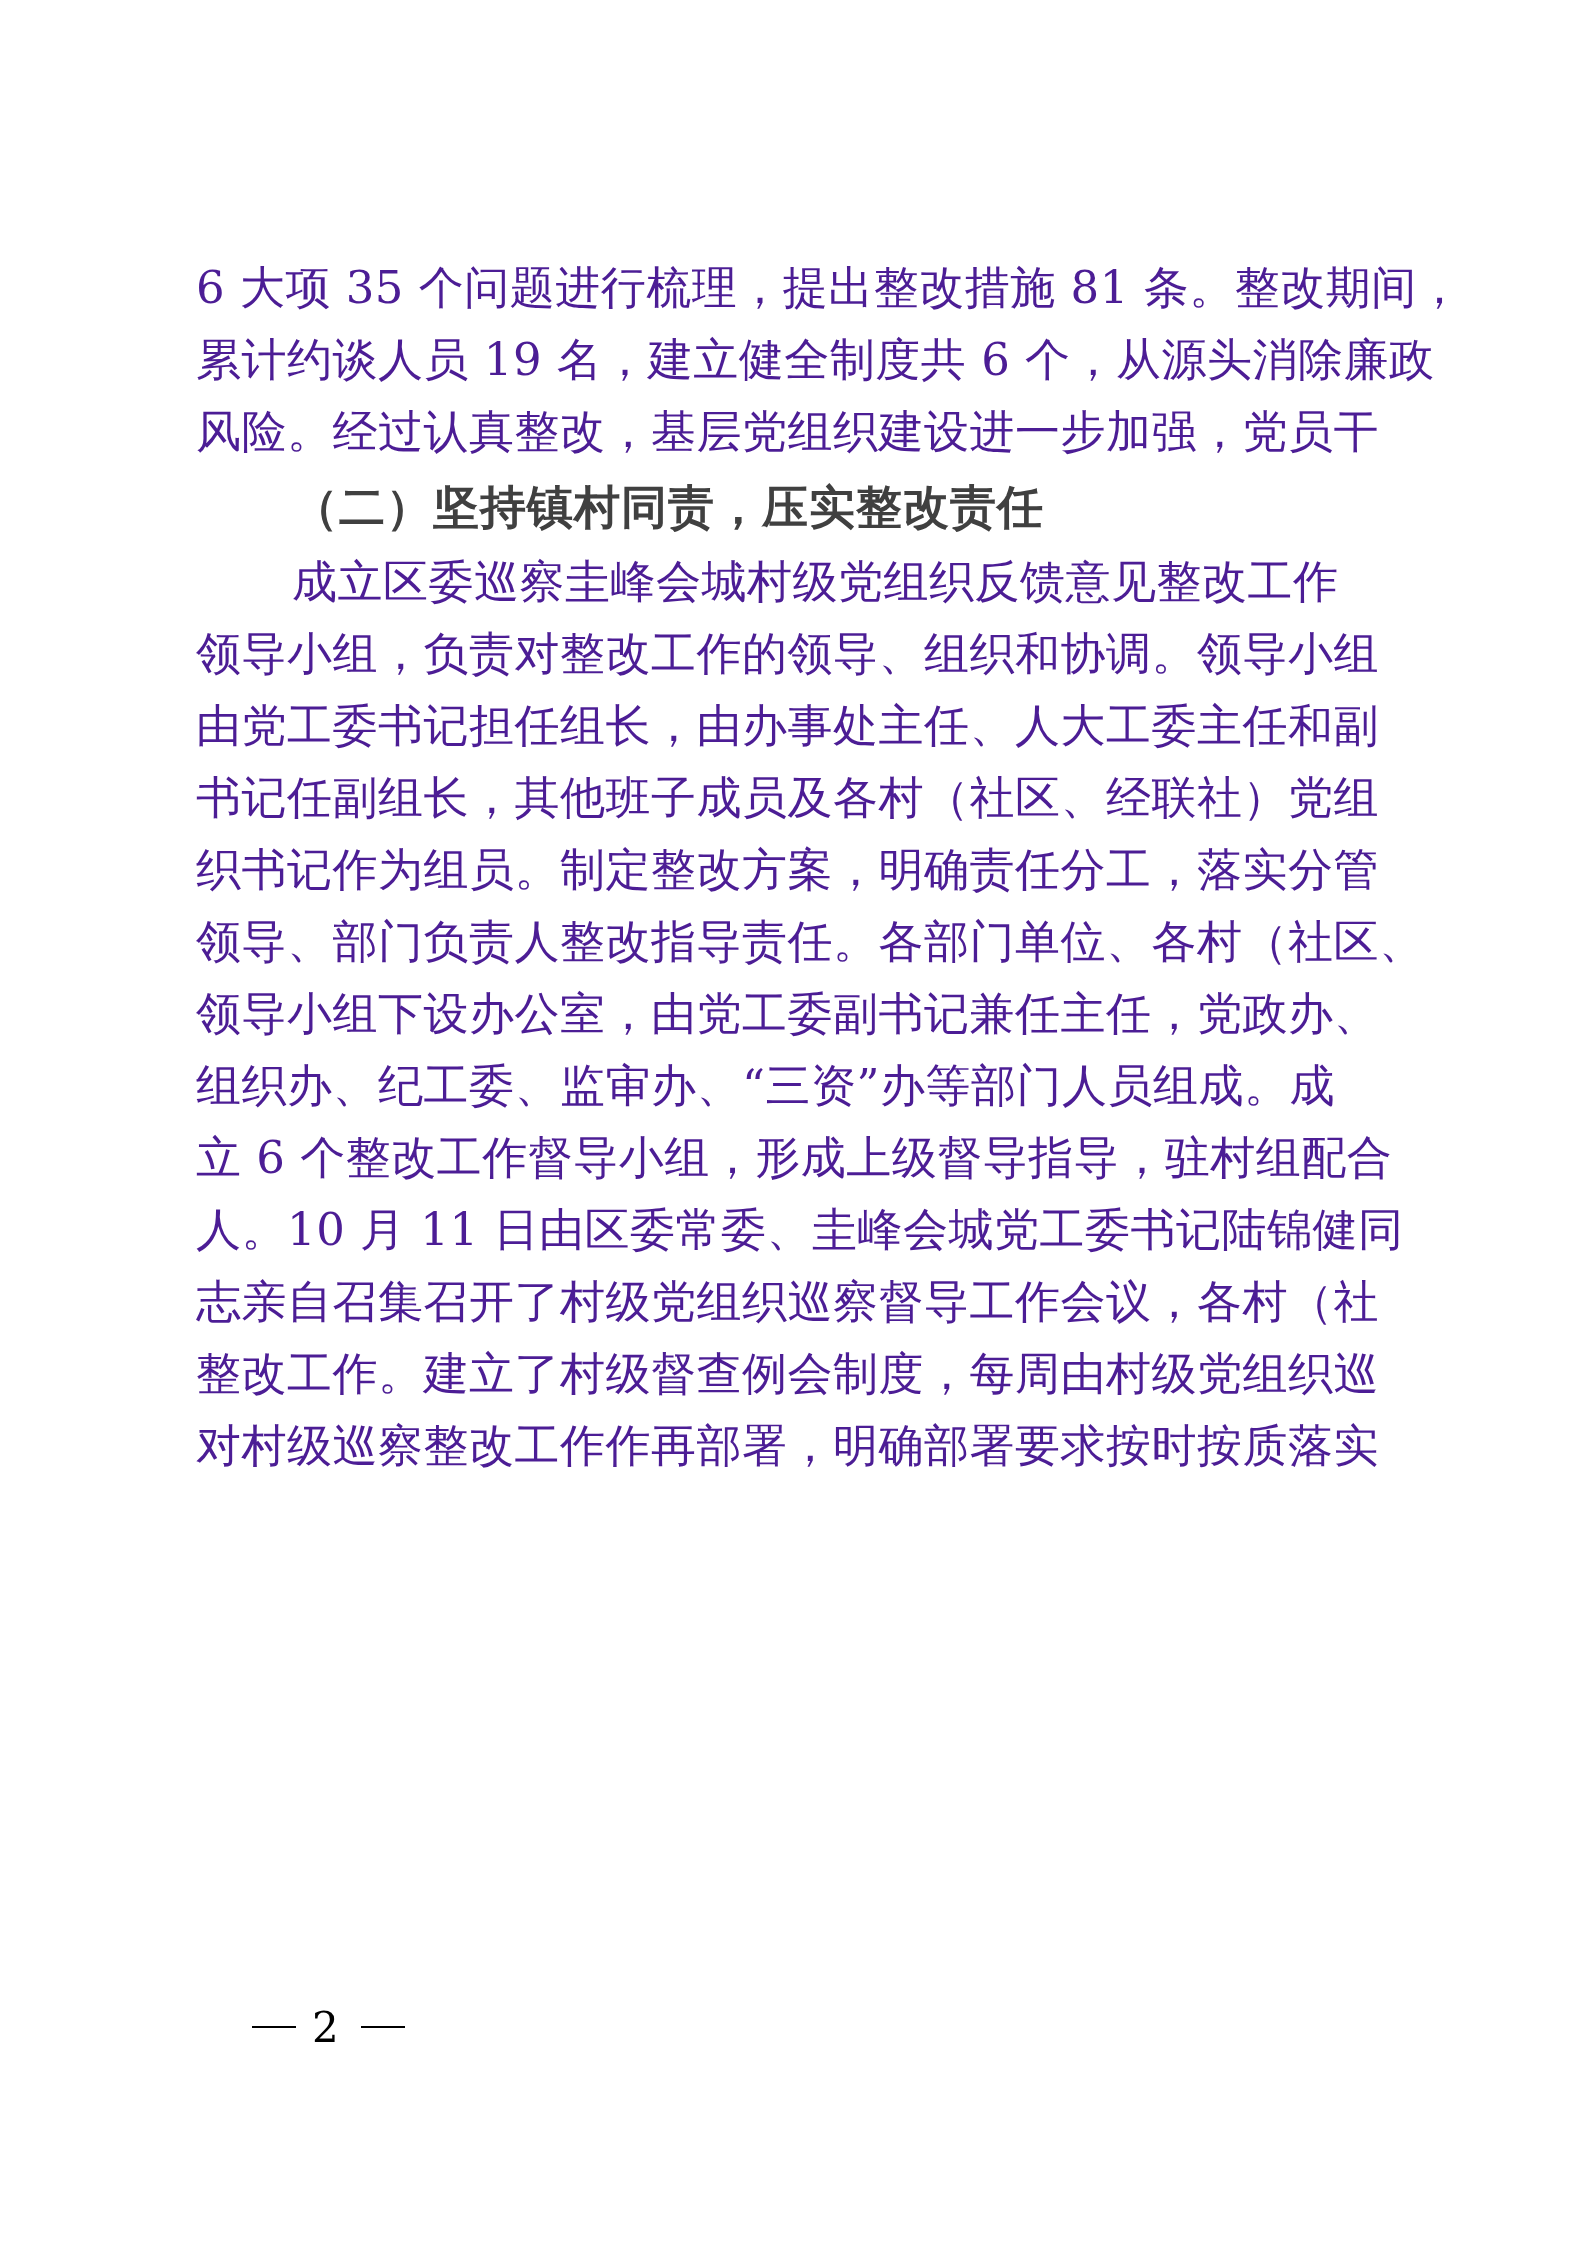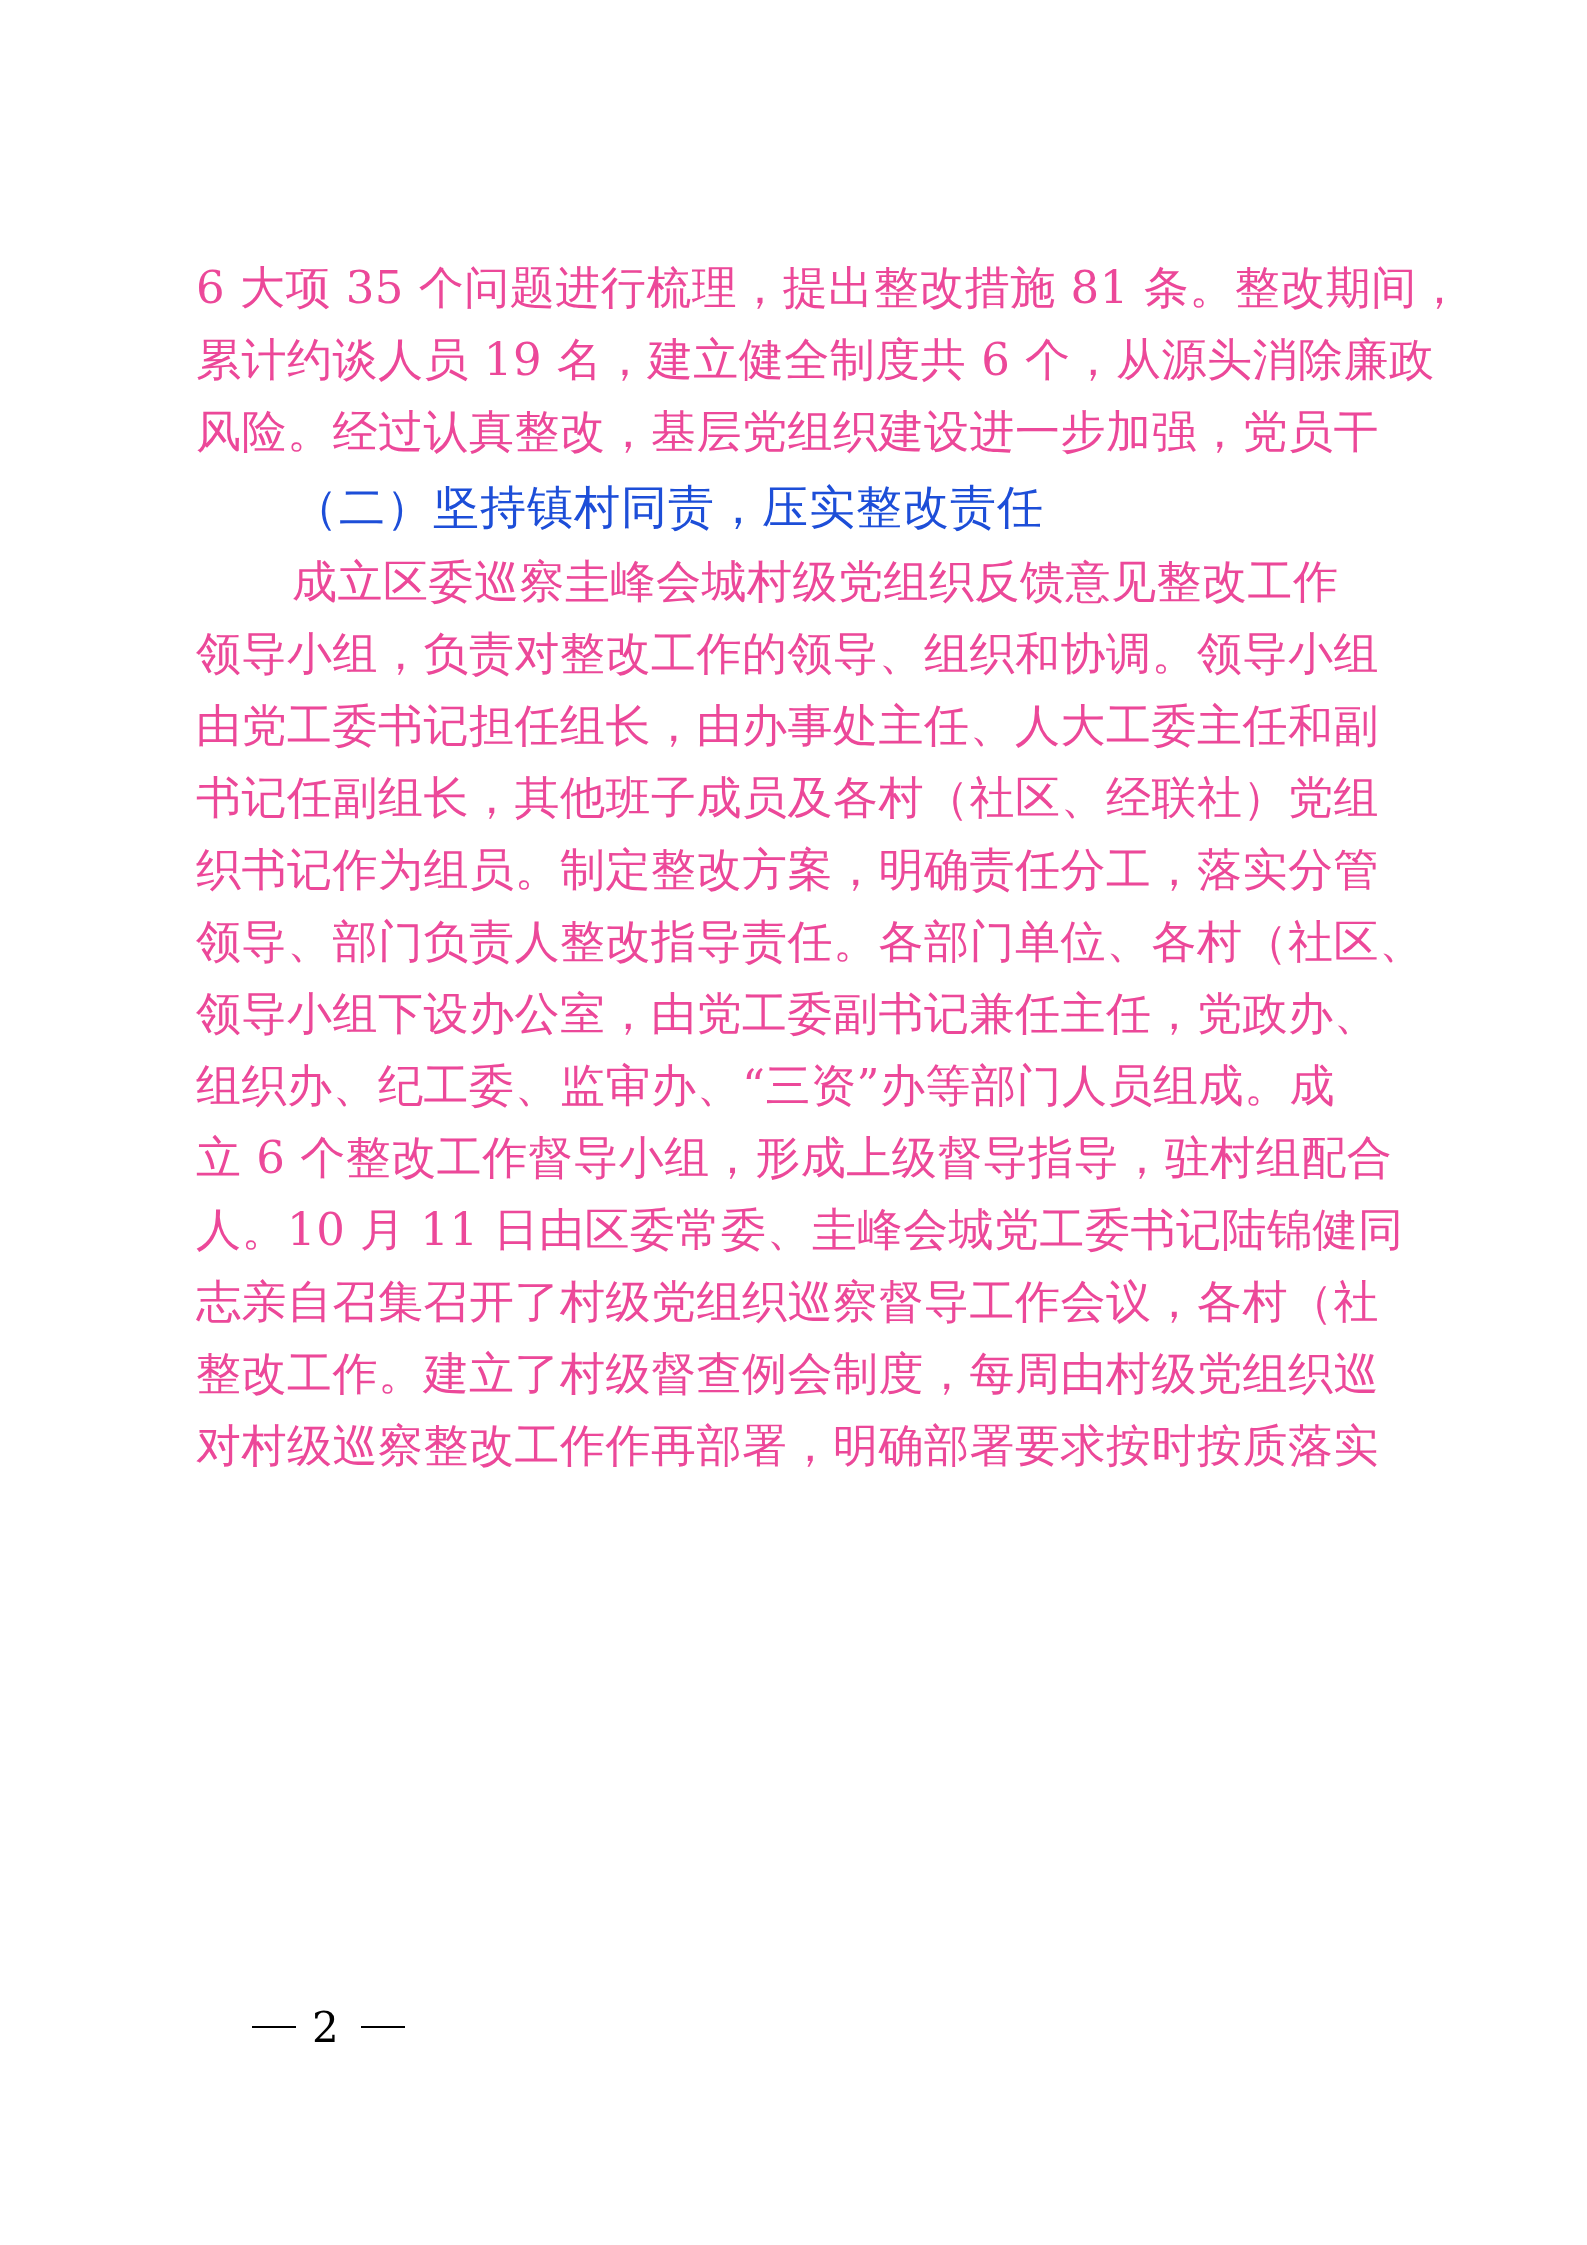--- a/index.html
+++ b/index.html
@@ -22,38 +22,38 @@
   .content {
     position: absolute;
     left: 196px;
     top: 252px;
     width: 1205px;
   }
   .line {
     font-size: 45px;
     line-height: 72px;
     letter-spacing: 0.5px;
-    color: #ec4899;
+    color: #4c1d95;
     white-space: nowrap;
     text-align: justify;
     font-weight: 400;
   }
   .para-first {
     text-indent: 0;
   }
   .indent2 {
     padding-left: 96px;
   }
   .heading {
     font-size: 46px;
     line-height: 78px;
-    font-weight: normal;
+    font-weight: bold;
     padding-left: 96px;
     letter-spacing: 1px;
-    color: #1d4ed8;
+    color: #404040;
     white-space: nowrap;
   }
   .footer {
     position: absolute;
     left: 0;
     top: 2000px;
     width: 1587px;
     text-align: left;
   }
   .footer-inner {

